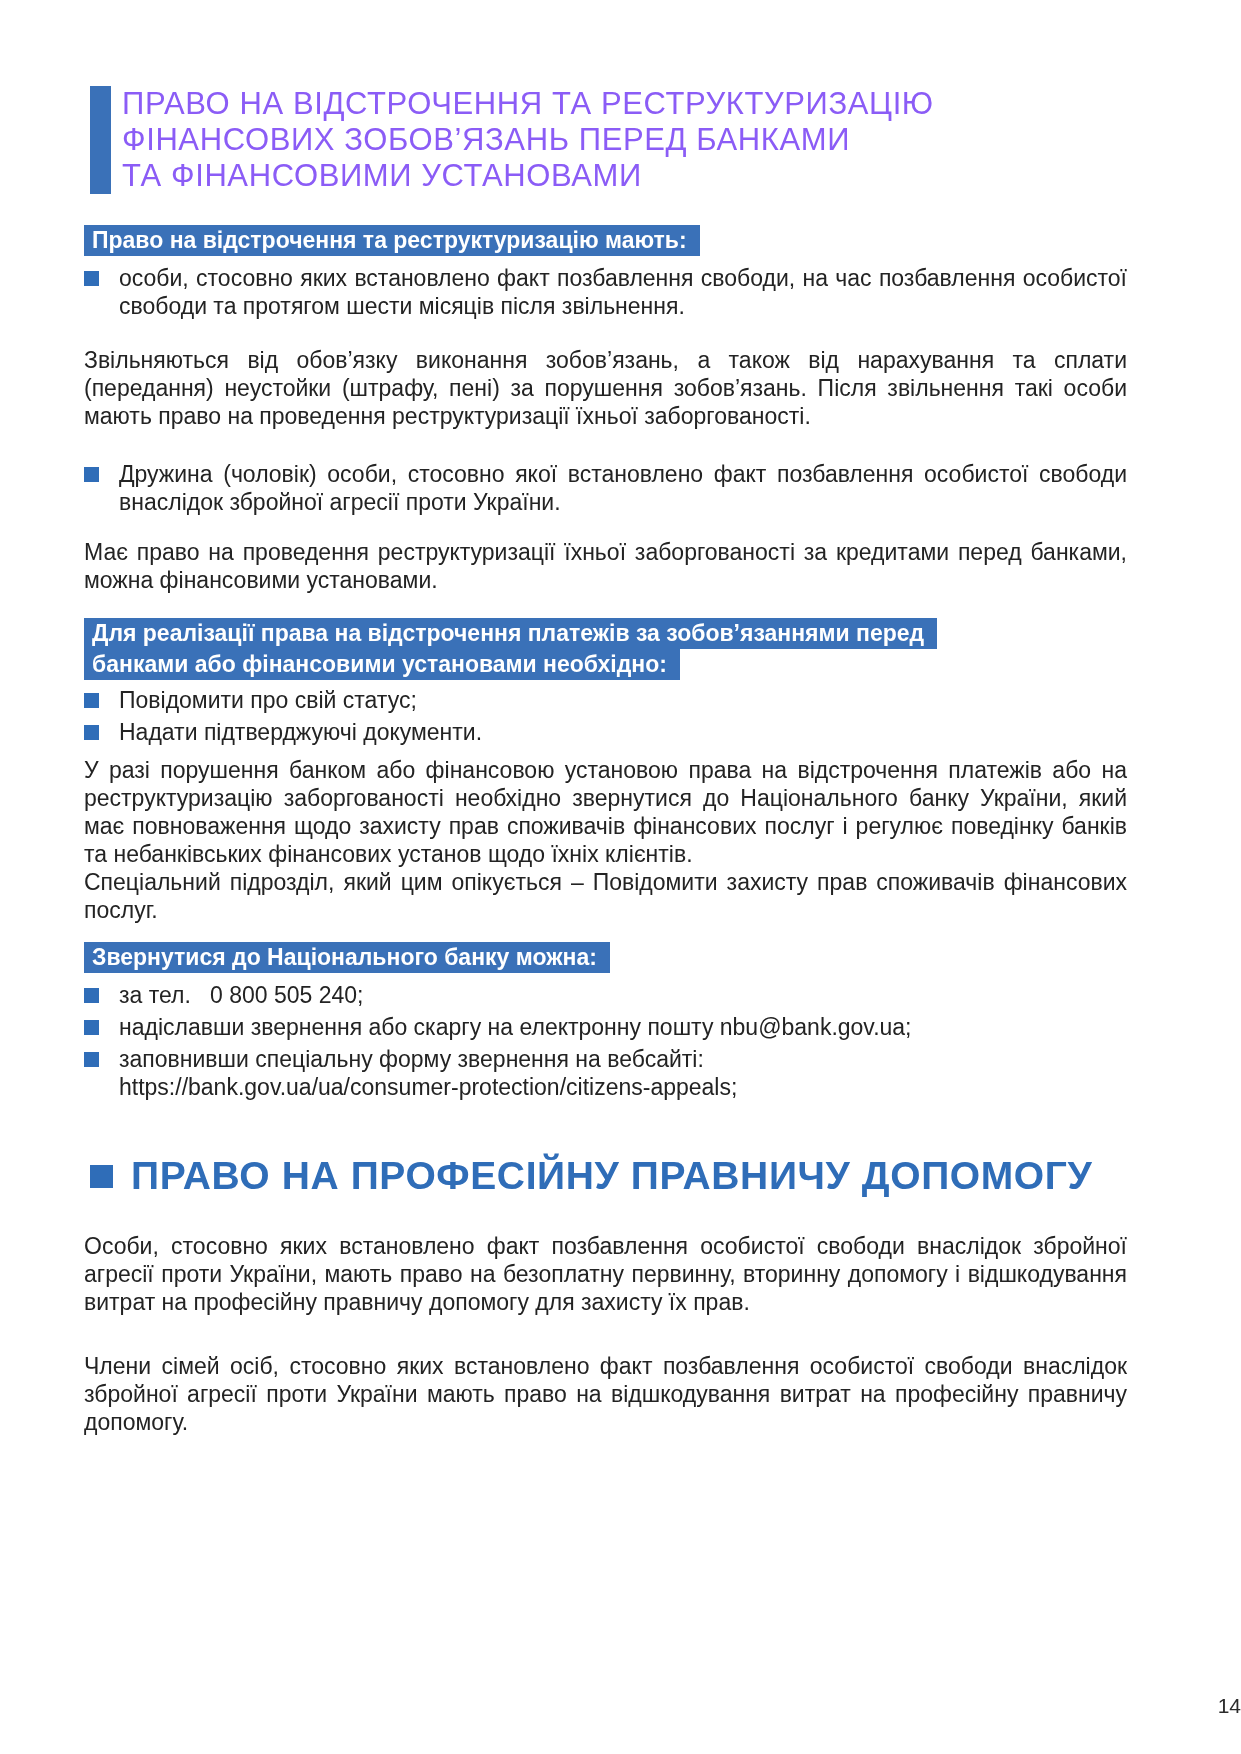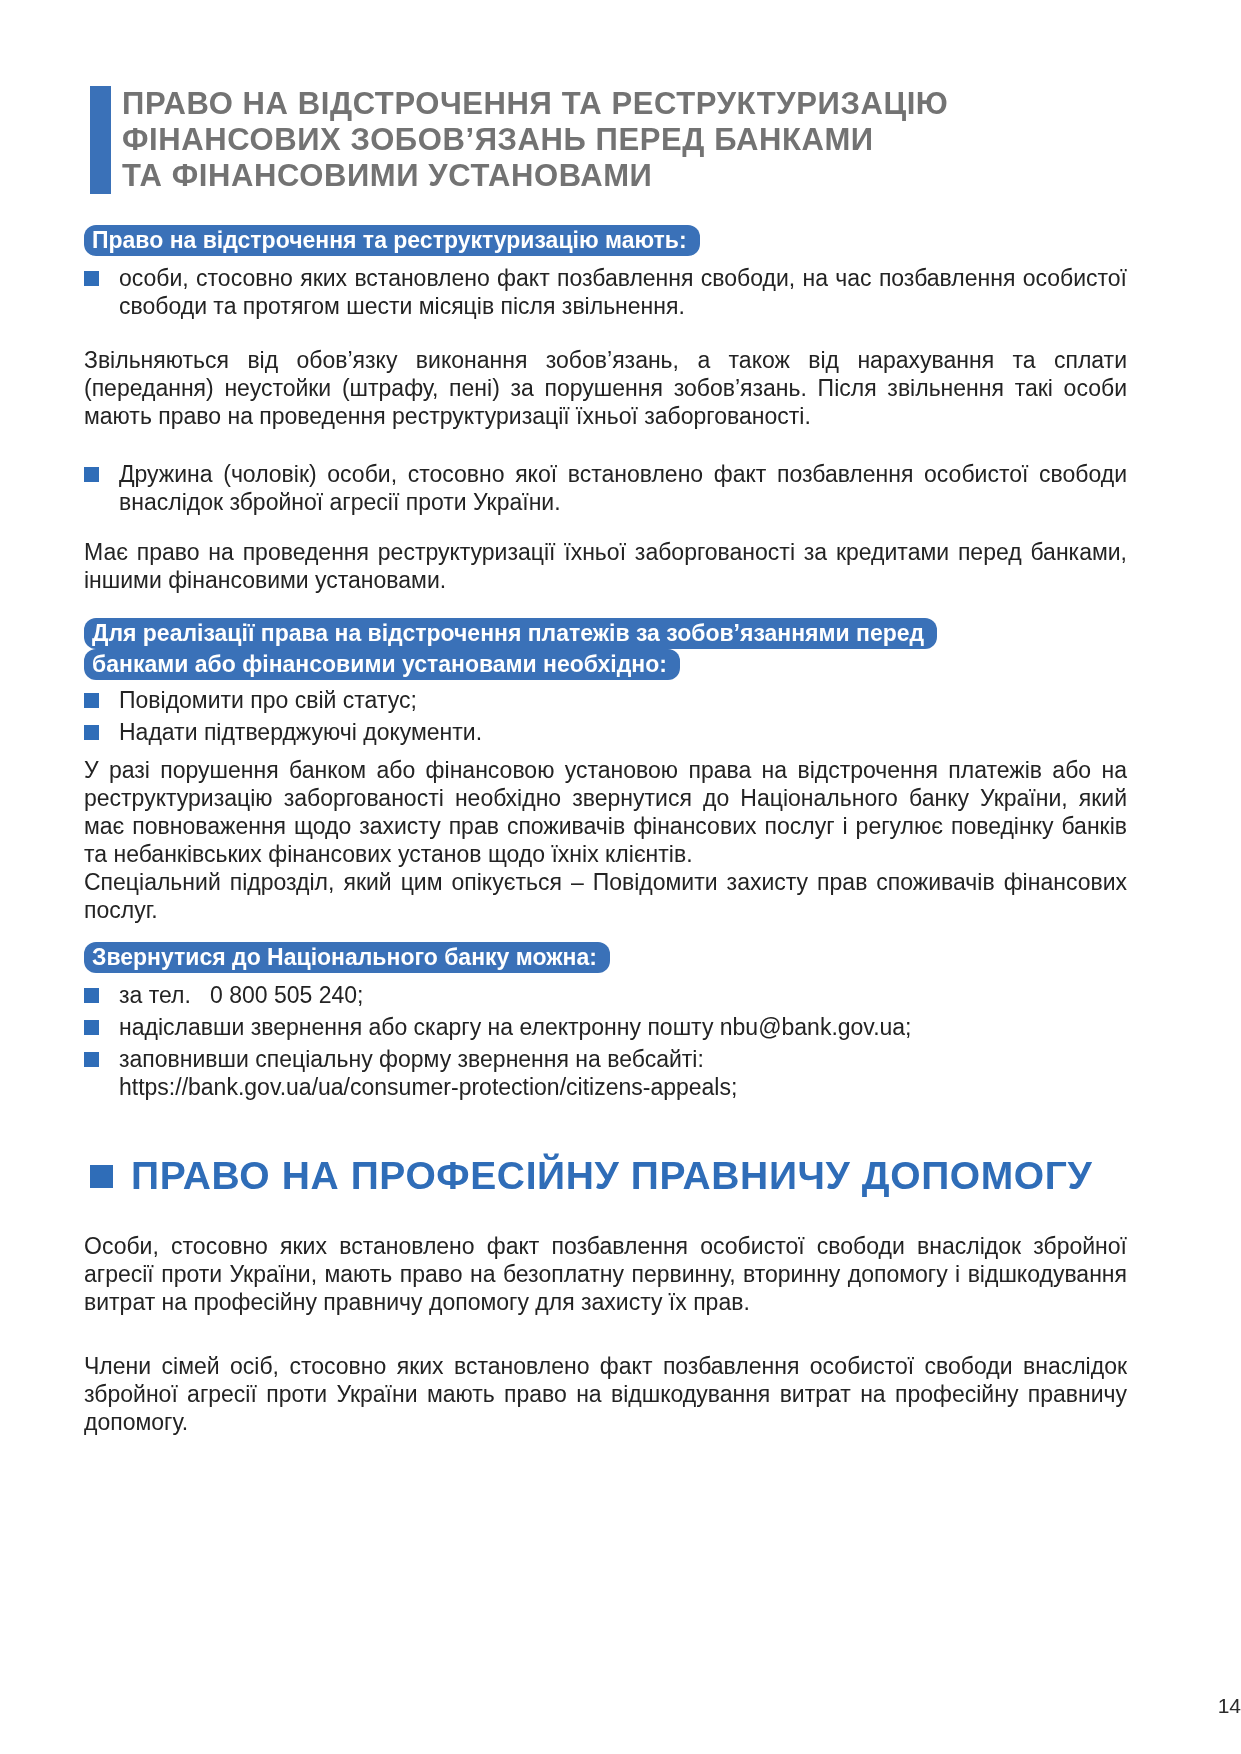--- a/index.html
+++ b/index.html
@@ -5,26 +5,26 @@
   html,body{margin:0;padding:0;background:#ffffff;}
   .page{
     width:1241px;height:1754px;position:relative;background:#ffffff;
     font-family:"Liberation Sans", sans-serif;color:#232323;overflow:hidden;
   }
   .content{padding:0 114px 0 84px;}
 
   
   .title-block{display:flex;margin-top:86px;margin-left:6px;}
   .tbar{flex:0 0 21px;width:21px;background:#3a71b8;margin-right:11px;}
-  .title-text{color:#737373;font-weight:bold;font-size:31px;line-height:36px;letter-spacing:0.6px;}
+  .title-text{color:#8b5cf6;font-weight:normal;font-size:31px;line-height:36px;letter-spacing:0.6px;}
 
   
   .hl-line{
     display:table;background:#3a71b8;color:#ffffff;font-weight:bold;
-    font-size:23px;line-height:25px;padding:3px 13px 3px 8px;white-space:nowrap;border-radius:12px;
+    font-size:23px;line-height:25px;padding:3px 13px 3px 8px;white-space:nowrap;
   }
   .mt-hl1{margin-top:31px;}
   .mt-hl2{margin-top:24px;}
   .mt-hl3{margin-top:18px;}
 
   
   .para{font-size:23px;line-height:28px;text-align:justify;}
   .mt-p1{margin-top:26px;}
   .mt-p2{margin-top:22px;}
   .mt-p3{margin-top:10px;}
@@ -75,21 +75,21 @@
 
     <p class="para mt-p1" style="margin-bottom:0;">Звільняються від обов’язку виконання зобов’язань, а також від нарахування та сплати (передання) неустойки (штрафу, пені) за порушення зобов’язань. Після звільнення такі особи мають право на проведення реструктуризації їхньої заборгованості.</p>
 
     <ul class="blist mt-spouse">
       <li class="bitem">
         <span class="sq"></span>
         <div class="btext">Дружина (чоловік) особи, стосовно якої встановлено факт позбавлення особистої свободи внаслідок збройної агресії проти України.</div>
       </li>
     </ul>
 
-    <p class="para mt-p2" style="margin-bottom:0;">Має право на проведення реструктуризації їхньої заборгованості за кредитами перед банками, іншими фінансовими установами.</p>
+    <p class="para mt-p2" style="margin-bottom:0;">Має право на проведення реструктуризації їхньої заборгованості за кредитами перед банками, можна фінансовими установами.</p>
 
     <div class="mt-hl2">
       <div class="hl-line">Для реалізації права на відстрочення платежів за зобов’язаннями перед</div>
       <div class="hl-line">банками або фінансовими установами необхідно:</div>
     </div>
 
     <ul class="blist mt-list2">
       <li class="bitem">
         <span class="sq"></span>
         <div class="btext">Повідомити про свій статус;</div>

